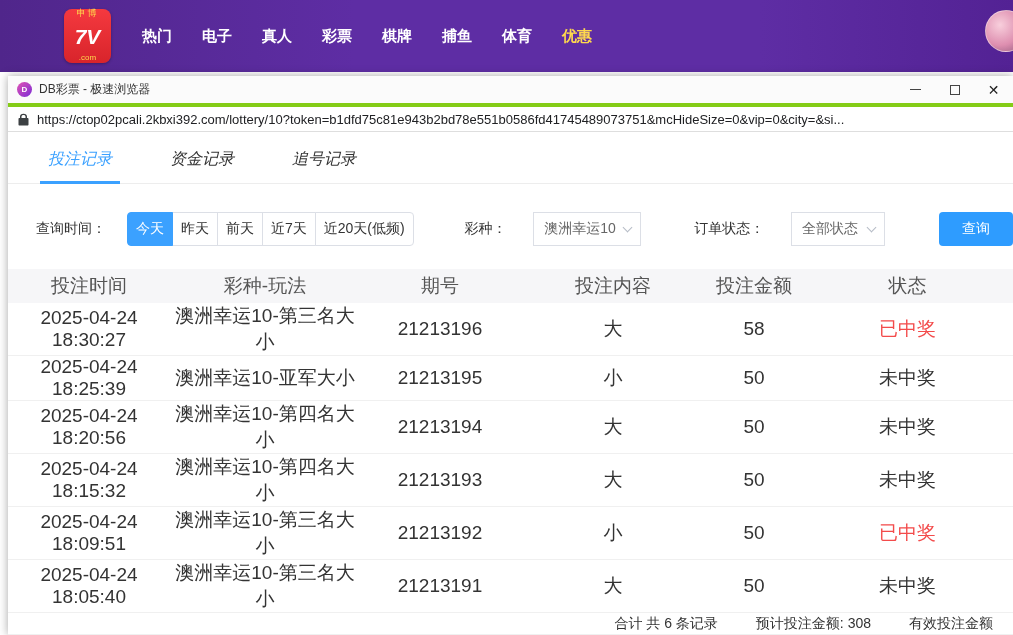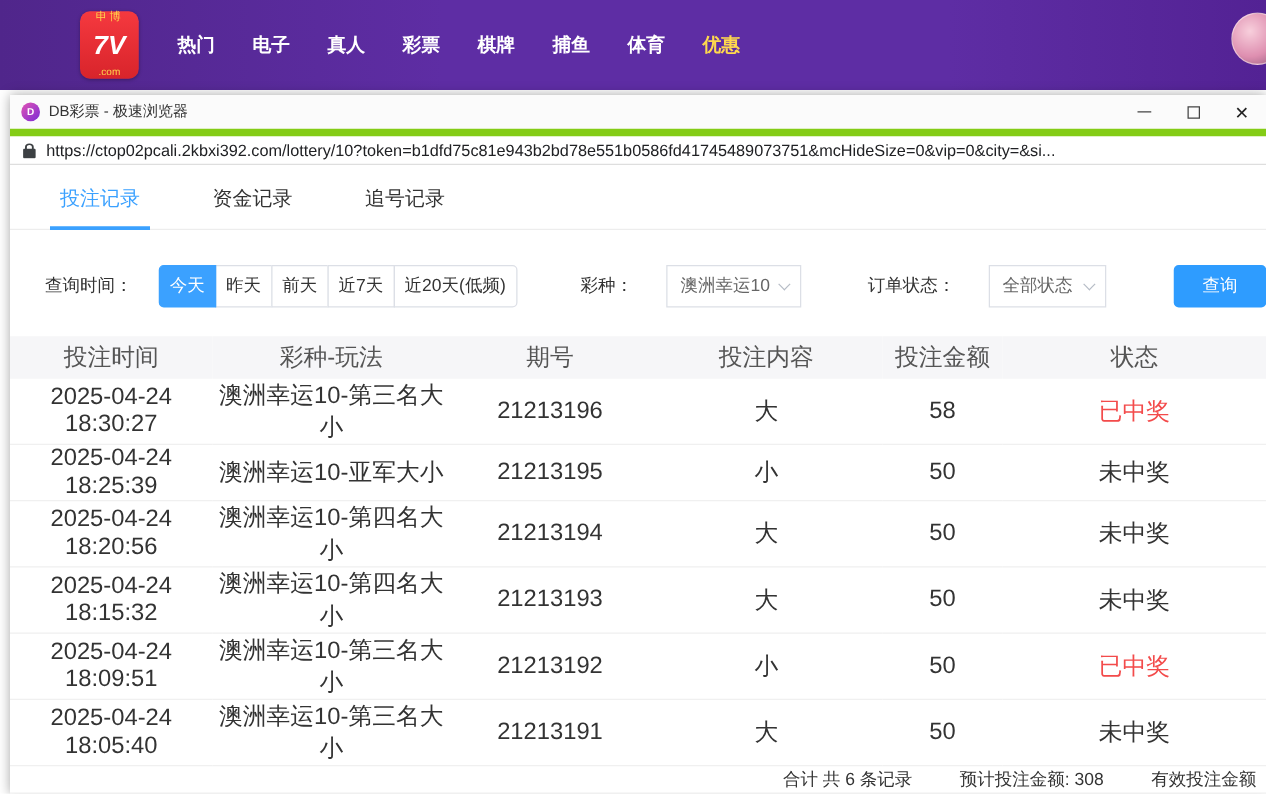--- a/index.html
+++ b/index.html
@@ -37,31 +37,31 @@
     font-weight:bold; display:flex; align-items:center; justify-content:center;
     margin-right:7px; }
   .titlebar-text { font-size:12px; color:#333; }
   .win-controls { margin-left:auto; display:flex; align-items:stretch; height:100%; }
   .win-btn { width:39px; display:flex; align-items:center; justify-content:center;
     cursor:pointer; }
   .min-glyph { display:block; width:11px; height:1px; background:#444; }
   .max-glyph { display:block; width:10px; height:10px; border:1px solid #444; }
   .close-glyph { font-size:14px; line-height:1; color:#222; }
 
-  .urlbar { height:29px; border-top:6px solid #84cc16; border-bottom:1px solid #dedede;
+  .urlbar { height:29px; border-top:4px solid #84cc16; border-bottom:1px solid #dedede;
     background:#fff; display:flex; align-items:center; padding:0 10px; flex:0 0 auto; }
   .lock { margin-right:8px; display:flex; align-items:center; }
   .url-text { font-size:13px; color:#202124; white-space:nowrap; overflow:hidden; }
 
   
   .content { flex:1; display:flex; flex-direction:column; overflow:hidden; }
 
   .tabs { display:flex; padding:13px 0 0 32px; border-bottom:1px solid #ededed; }
   .tab { margin-right:42px; padding:4px 8px 13px; font-size:16px; color:#333;
-    cursor:pointer; position:relative; }
+    cursor:pointer; position:relative;font-style:italic; }
   .tab.active { color:#3ba1ff; }
   .tab.active::after { content:''; position:absolute; left:0; right:0; bottom:-1px;
     height:3px; background:#3ba1ff; }
 
   .filters { display:flex; align-items:center; margin:28px 0 0 28px; font-size:14px;
     color:#333;justify-content:space-between; }
   .filter-label { margin-right:4px; }
   .btn-group { display:flex; }
   .time-btn { height:34px; padding:0 8px; border:1px solid #dcdfe6; background:#fff;
     color:#333; font-size:14px; display:flex; align-items:center; margin-left:-1px;
@@ -86,21 +86,21 @@
     table-layout:fixed; font-size:19px; }
   .records th { background:#f6f6f8; height:34px; font-weight:400; color:#555;
     text-align:center; }
   .records td { height:41px; text-align:center; color:#333;
     border-bottom:1px solid #f0f0f0; }
   td.won { color:#f34b4b; }
   td.lost { color:#333; }
 
   .summary { display:flex; justify-content:flex-end; align-items:center; height:40px;
     border-bottom:1px solid #f0f0f0; font-size:14px; color:#333; white-space:nowrap;
-    padding-right:8px; }
+    padding-right:20px; }
   .summary span { margin-left:38px; }
 </style>
 </head>
 <body>
 
 <div class="site-header">
   <div class="logo">
     <span class="logo-top">申博</span>
     <span class="logo-main">7V</span>
     <span class="logo-suffix">.com</span>

